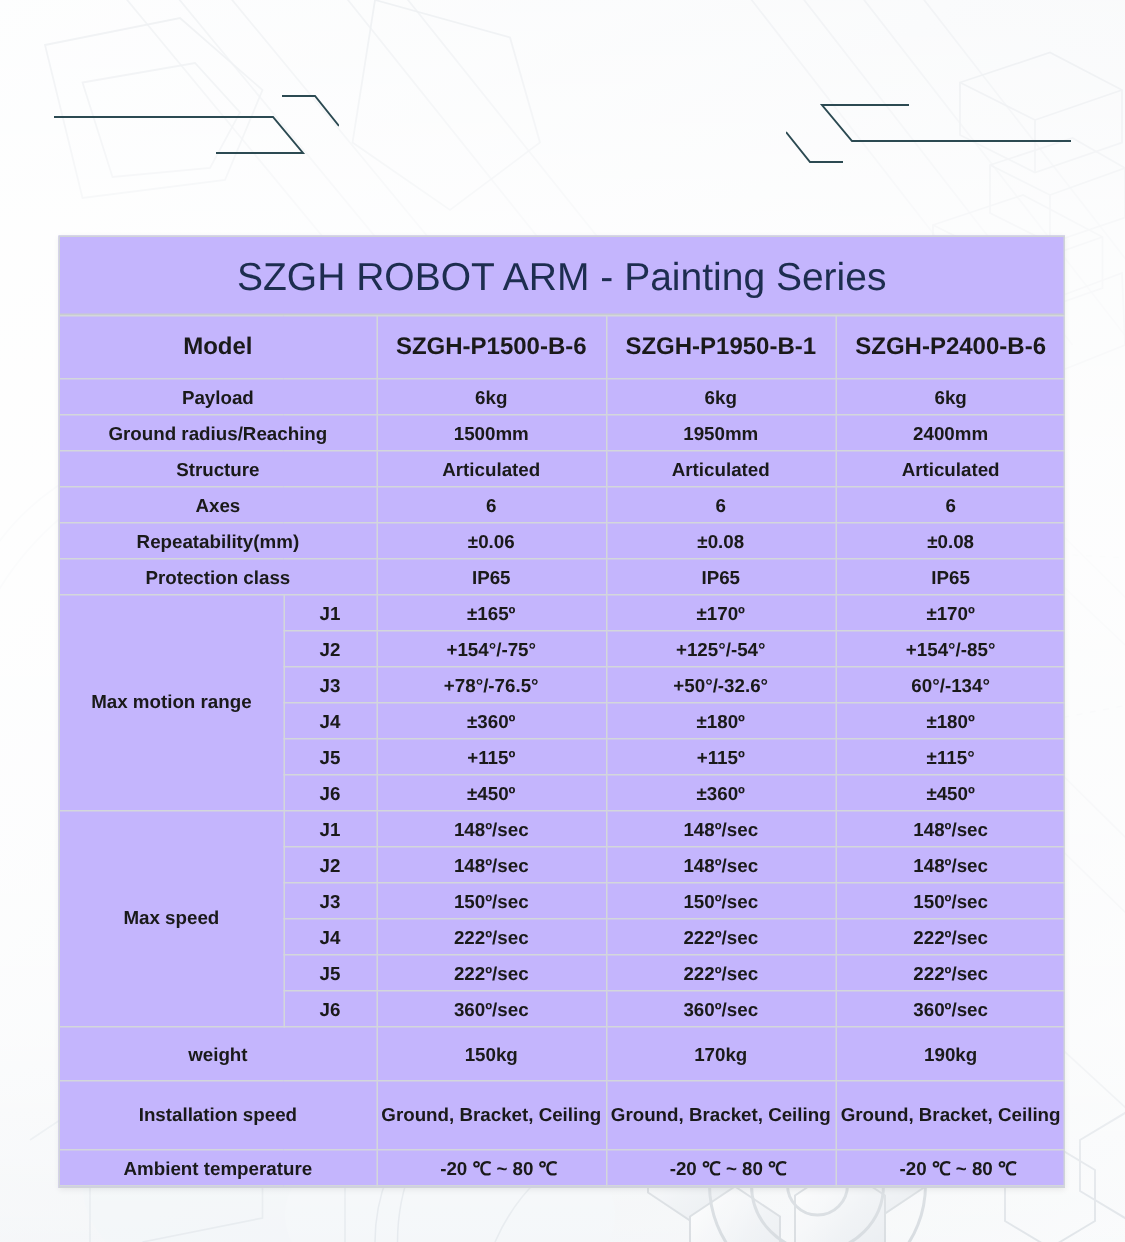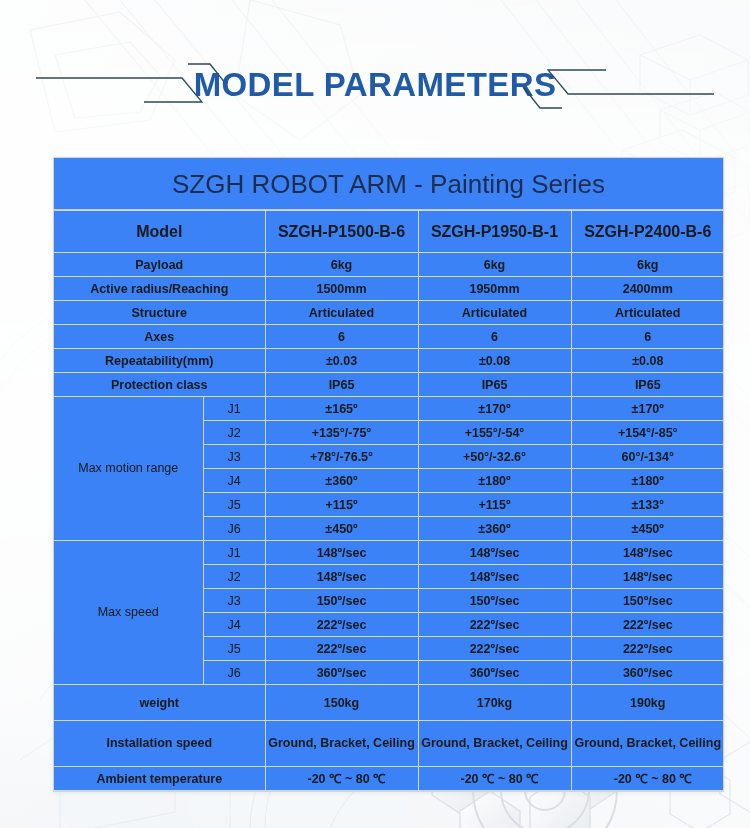--- a/index.html
+++ b/index.html
@@ -56,23 +56,23 @@
     font-family: "Liberation Sans", sans-serif;
   }
   .deco { position: absolute; top: 0; height: 48px; }
   .deco svg { display: block; }
   #deco-left  { left: 36px; }
   #deco-right { right: 36px; }
 
   
   #spec-card {
     position: absolute;
-    left: 53px; top: 157px;
+    left: 39px; top: 157px;
     width: 671px;
-    background: #3b82f6;
+    background: #c4b5fd;
     border: 1px solid #d0d4d8;
     box-shadow: 0 1px 4px rgba(0,0,0,0.07);
   }
 
   #spec-title {
     height: 52px;
     line-height: 52px;
     text-align: center;
     font-size: 26px;
     font-weight: 400;
@@ -107,22 +107,22 @@
   tr.r-model td.lbl { font-weight: 700; }
 
   tr.r-std td { height: 24px; }
   tr.r-joint td { height: 24px; }
 
   tr.r-weight td { height: 36px; }
   tr.r-install td { height: 46px; line-height: 1.25; }
   tr.r-ambient td { height: 24px; }
 
   td.lbl { font-weight: 700; }
-  td.group-lbl { font-weight: 400; line-height: 1.3; }
-  td.sub { font-weight: 400; }
+  td.group-lbl { font-weight: 700; line-height: 1.3; }
+  td.sub { font-weight: 700; }
 
   .nowrap { white-space: nowrap; padding-left: 12px; }
 </style>
 </head>
 <body>
 
 <div id="bg">
   <svg viewBox="0 0 750 828" xmlns="http://www.w3.org/2000/svg" aria-hidden="true">
     <defs>
       <linearGradient id="gshade" x1="0" y1="0" x2="1" y2="1">
@@ -231,21 +231,20 @@
 
   <div class="deco" id="deco-left">
     <svg width="190" height="48" viewBox="0 0 190 48" xmlns="http://www.w3.org/2000/svg">
       <g stroke="#2c4a52" stroke-width="1.3" fill="none">
         <path d="M0 16 L146 16 L166 40 L108 40"></path>
         <path d="M152 2 L174 2 L190 22"></path>
       </g>
     </svg>
   </div>
 
-  <h1 id="header-title">MODEL PARAMETERS</h1>
 
   <div class="deco" id="deco-right">
     <svg width="190" height="48" viewBox="0 0 190 48" xmlns="http://www.w3.org/2000/svg">
       <g stroke="#2c4a52" stroke-width="1.3" fill="none">
         <path d="M190 32 L44 32 L24 8 L82 8"></path>
         <path d="M38 46 L16 46 L0 26"></path>
       </g>
     </svg>
   </div>
 </div>
@@ -271,80 +270,80 @@
         <td class="noborder-right">SZGH-P2400-B-6</td>
       </tr>
 
       <tr class="r-std">
         <td class="lbl noborder-left" colspan="2">Payload</td>
         <td>6kg</td>
         <td>6kg</td>
         <td class="noborder-right">6kg</td>
       </tr>
       <tr class="r-std">
-        <td class="lbl noborder-left" colspan="2">Active radius/Reaching</td>
+        <td class="lbl noborder-left" colspan="2">Ground radius/Reaching</td>
         <td>1500mm</td>
         <td>1950mm</td>
         <td class="noborder-right">2400mm</td>
       </tr>
       <tr class="r-std">
         <td class="lbl noborder-left" colspan="2">Structure</td>
         <td>Articulated</td>
         <td>Articulated</td>
         <td class="noborder-right">Articulated</td>
       </tr>
       <tr class="r-std">
         <td class="lbl noborder-left" colspan="2">Axes</td>
         <td>6</td>
         <td>6</td>
         <td class="noborder-right">6</td>
       </tr>
       <tr class="r-std">
         <td class="lbl noborder-left" colspan="2">Repeatability(mm)</td>
-        <td>±0.03</td>
+        <td>±0.06</td>
         <td>±0.08</td>
         <td class="noborder-right">±0.08</td>
       </tr>
       <tr class="r-std">
         <td class="lbl noborder-left" colspan="2">Protection class</td>
         <td>IP65</td>
         <td>IP65</td>
         <td class="noborder-right">IP65</td>
       </tr>
 
       <tr class="r-joint">
         <td class="group-lbl noborder-left" rowspan="6">Max motion range</td>
         <td class="sub">J1</td>
         <td>±165º</td>
         <td>±170º</td>
         <td class="noborder-right">±170º</td>
       </tr>
       <tr class="r-joint">
         <td class="sub">J2</td>
-        <td>+135°/-75°</td>
-        <td>+155°/-54°</td>
+        <td>+154°/-75°</td>
+        <td>+125°/-54°</td>
         <td class="noborder-right">+154°/-85°</td>
       </tr>
       <tr class="r-joint">
         <td class="sub">J3</td>
         <td>+78°/-76.5°</td>
         <td>+50°/-32.6°</td>
         <td class="noborder-right">60°/-134°</td>
       </tr>
       <tr class="r-joint">
         <td class="sub">J4</td>
         <td>±360º</td>
         <td>±180º</td>
         <td class="noborder-right">±180º</td>
       </tr>
       <tr class="r-joint">
         <td class="sub">J5</td>
         <td>+115º</td>
         <td>+115º</td>
-        <td class="noborder-right">±133°</td>
+        <td class="noborder-right">±115°</td>
       </tr>
       <tr class="r-joint">
         <td class="sub">J6</td>
         <td>±450º</td>
         <td>±360º</td>
         <td class="noborder-right">±450º</td>
       </tr>
 
       <tr class="r-joint">
         <td class="group-lbl noborder-left" rowspan="6">Max speed</td>

